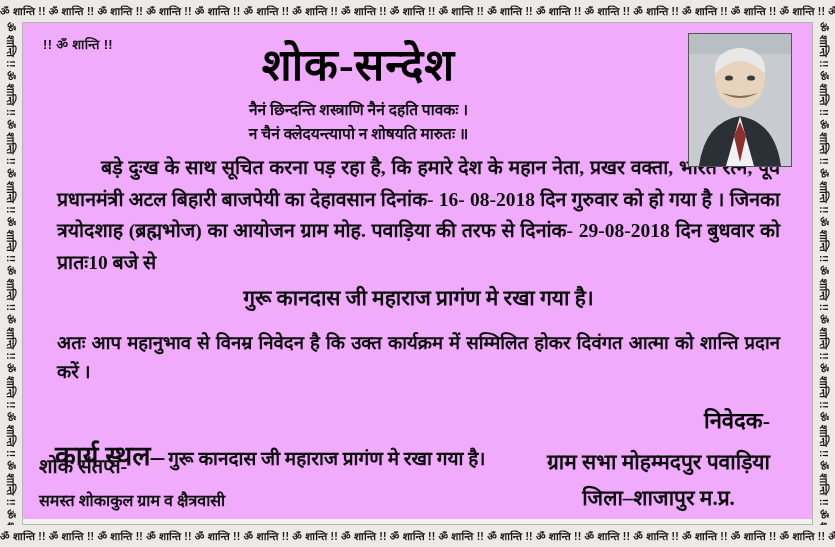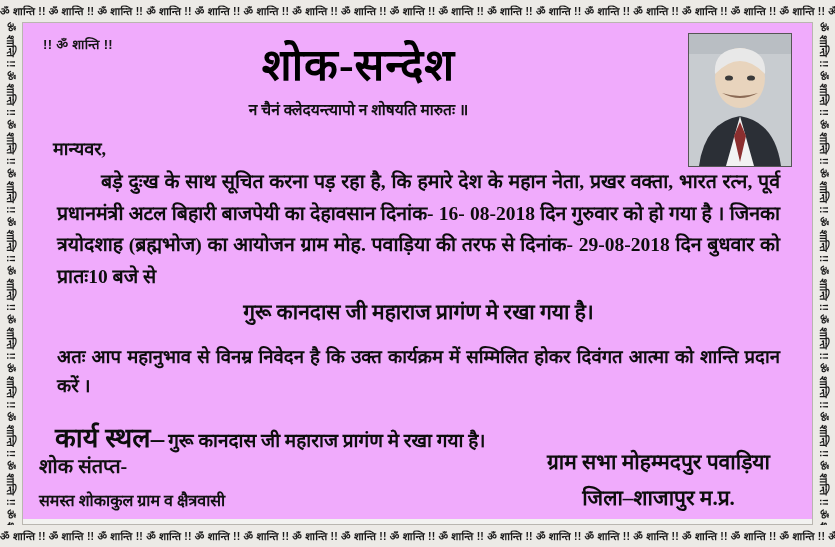--- a/index.html
+++ b/index.html
@@ -208,53 +208,54 @@
     <div class="vert-inner">ॐ शान्ति !!  ॐ शान्ति !!  ॐ शान्ति !!  ॐ शान्ति !!  ॐ शान्ति !!  ॐ शान्ति !!  ॐ शान्ति !!  ॐ शान्ति !!  ॐ शान्ति !!  ॐ शान्ति !!  ॐ शान्ति !!  ॐ शान्ति !!  ॐ शान्ति !!  ॐ शान्ति !!  ॐ शान्ति !!  ॐ शान्ति !!</div>
   </div>
 
   <div id="card">
 
     <div class="top-invocation">!! ॐ शान्ति !!</div>
 
     <div class="headline">शोक-सन्देश</div>
 
     <div class="shloka">
+      <div>नैनं छिन्दन्ति शस्त्राणि नैनं दहति पावकः ।</div>
       <div>न चैनं क्लेदयन्त्यापो न शोषयति मारुतः ॥</div>
     </div>
 
     <div class="portrait">
       <svg width="102" height="132" viewBox="0 0 102 132">
         <rect x="0" y="0" width="102" height="132" fill="#c8ccd0"></rect>
         <rect x="0" y="0" width="102" height="20" fill="#b9bec3"></rect>
         <ellipse cx="51" cy="44" rx="25" ry="30" fill="#e8d4bd"></ellipse>
         <path d="M26 40 q25 -26 50 0 q2 -24 -25 -26 q-27 2 -25 26 z" fill="#e8e8e8"></path>
         <ellipse cx="40" cy="44" rx="4" ry="2.6" fill="#3a3a3a"></ellipse>
         <ellipse cx="62" cy="44" rx="4" ry="2.6" fill="#3a3a3a"></ellipse>
         <path d="M33 59 q18 10 36 0 q-18 6 -36 0 z" fill="#8a6a55"></path>
         <path d="M10 132 q6 -44 41 -50 q35 6 41 50 z" fill="#2b2f36"></path>
         <path d="M51 82 l-14 50 h28 z" fill="#f2f2f2"></path>
         <path d="M51 88 l-6 14 l6 26 l6 -26 z" fill="#8c2f2f"></path>
       </svg>
     </div>
 
-    <div class="salutation">मान्यवर,</div>
 
     <div class="body-text">
       <span class="indent"></span><span>बड़े दुःख के साथ सूचित करना पड़ रहा है, कि हमारे देश के महान नेता, प्रखर</span>
       <span>वक्ता, भारत रत्न, पूर्व प्रधानमंत्री </span><span class="strong">अटल बिहारी बाजपेयी</span><span> का देहावसान दिनांक- 16-</span>
       <span class="strong">08-2018 दिन गुरुवार</span><span> को हो गया है । जिनका त्रयोदशाह </span><span class="strong">(ब्रह्मभोज)</span><span> का आयोजन</span>
       <span>ग्राम मोह. पवाड़िया की तरफ से दिनांक- </span><span class="strong">29-08-2018 दिन बुधवार</span><span> को प्रातः10 बजे से</span>
       <div class="center-line">गुरू कानदास जी महाराज प्रागंण मे रखा गया है।</div>
     </div>
 
     <div class="para2">
       <span class="indent"></span><span>अतः आप महानुभाव से विनम्र निवेदन है कि उक्त कार्यक्रम में सम्मिलित होकर</span>
       <span>दिवंगत आत्मा को शान्ति प्रदान करें ।</span>
     </div>
 
+    <div class="nivedak">निवेदक-</div>
 
     <div class="venue-row">
       <span class="venue-label">कार्य स्थल–</span>
       <span class="venue-value">गुरू कानदास जी महाराज प्रागंण मे रखा गया है।</span>
     </div>
 
     <div class="footer">
       <div class="footer-left">
         <div class="fl-title">शोक संतप्त-</div>
         <div class="fl-sub">समस्त शोकाकुल ग्राम व क्षैत्रवासी</div>

